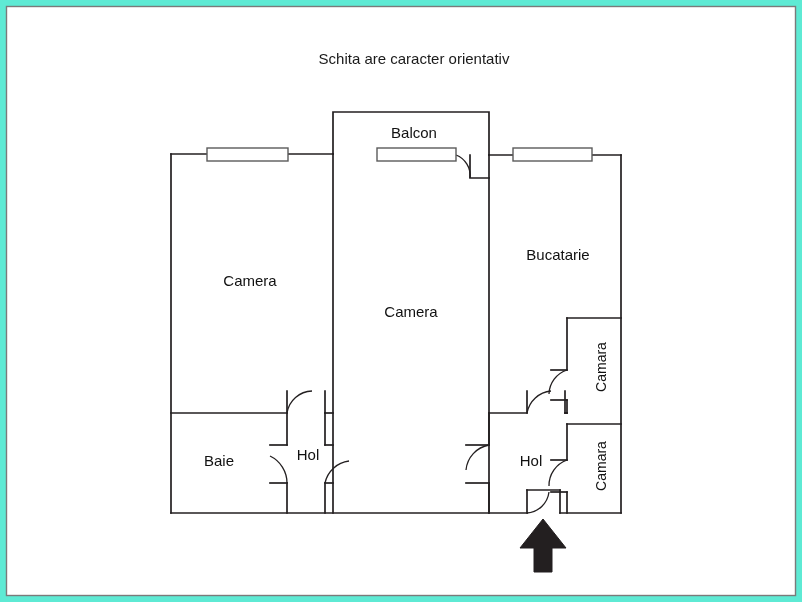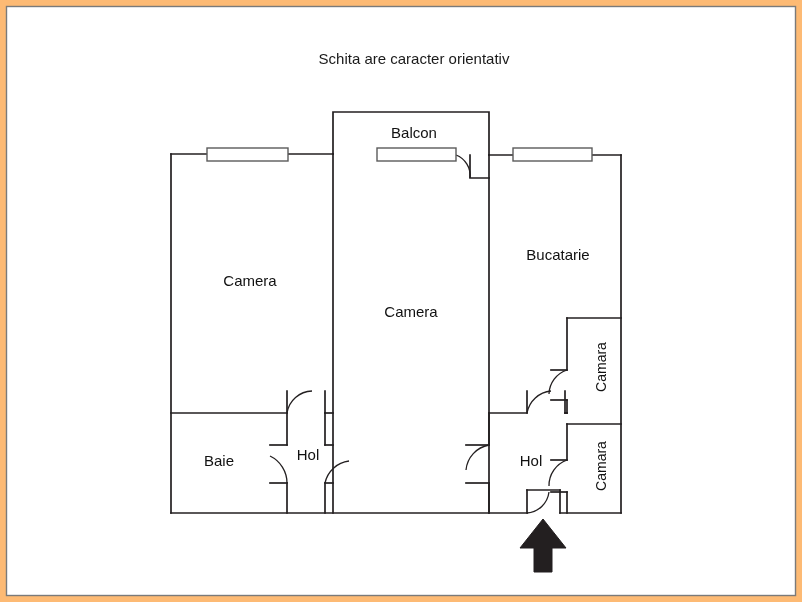--- a/index.html
+++ b/index.html
@@ -10,21 +10,21 @@
   body {
     width: 802px;
     height: 602px;
     font-family: "Liberation Sans", sans-serif;
     overflow: hidden;
   }
   #page {
     position: relative;
     width: 802px;
     height: 602px;
-    background: #fdba74;
+    background: #5eead4;
     box-sizing: border-box;
   }
   #plan-svg {
     display: block;
     width: 802px;
     height: 602px;
   }
   .plan-title {
     font-family: "Liberation Sans", sans-serif;
     font-size: 15px;

